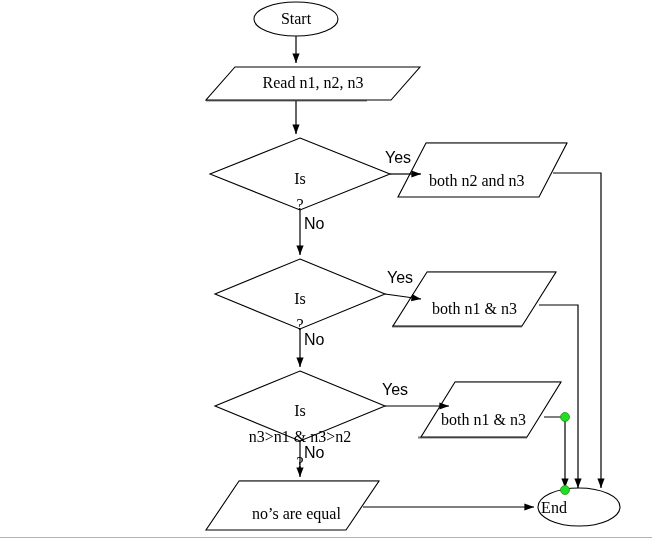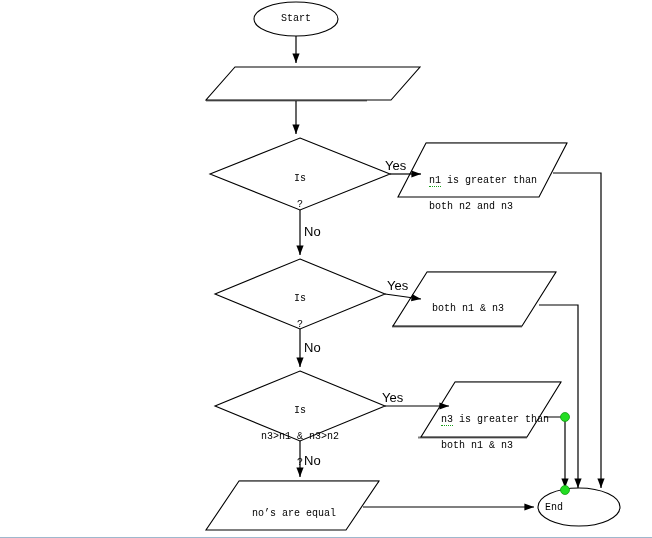--- a/index.html
+++ b/index.html
@@ -20,39 +20,38 @@
   }
   #flow-svg {
     position: absolute;
     left: 0;
     top: 0;
     width: 652px;
     height: 538px;
   }
   .node-text {
     position: absolute;
-    font-family: Liberation Mono, monospace;
-    font-size: 10px;
+    font-family: Liberation Serif, serif;
+    font-size: 16px;
     color: #000000;
     line-height: 13px;
     white-space: pre-line;
     text-align: center;
     pointer-events: none;
   }
   .node-text.left {
     text-align: left;
   }
   .edge-label {
     position: absolute;
     font-family: "Liberation Sans", sans-serif;
-    font-size: 13px;
+    font-size: 16px;
     color: #000000;
     line-height: 12px;
     white-space: nowrap;
-    margin-top: 8px;
   }
   .spell {
     border-bottom: 1.5px dotted #17a01a;
     padding-bottom: 0px;
   }
   .bottom-rule {
     position: absolute;
     left: 0;
     bottom: 0;
     width: 652px;
@@ -133,48 +132,47 @@
 
       <path d="M 544,417 L 565,417 L 565,488" marker-end="url(#arrow)"></path>
     </g>
 
     <circle cx="565" cy="417" r="4.5" fill="#22dd22" stroke="#159915" stroke-width="0.8"></circle>
     <circle cx="565" cy="490" r="4.5" fill="#22dd22" stroke="#159915" stroke-width="0.8"></circle>
   </svg>
 
   <div class="node-text" style="left:256px; top:12px; width:80px;">Start</div>
 
+  <div class="node-text" style="left:233px; top:76px; width:160px;">Read n1, n2, n3</div>
 
   <div class="node-text" style="left:230px; top:159px; width:140px;">
     <div>Is</div>
     <div>?</div>
   </div>
 
   <div class="node-text left" style="left:429px; top:161px; width:130px;">
-    <div><span class="spell">n1</span><span> is greater than</span></div>
     <div>both n2 and n3</div>
   </div>
 
   <div class="node-text" style="left:230px; top:279px; width:140px;">
     <div>Is</div>
     <div>?</div>
   </div>
 
   <div class="node-text left" style="left:432px; top:289px; width:125px;">
     <div>both n1 &amp; n3</div>
   </div>
 
   <div class="node-text" style="left:230px; top:391px; width:140px;">
     <div>Is</div>
     <div>n3&gt;n1 &amp; n3&gt;n2</div>
     <div>?</div>
   </div>
 
   <div class="node-text left" style="left:441px; top:400px; width:125px;">
-    <div><span class="spell">n3</span><span> is greater than</span></div>
     <div>both n1 &amp; n3</div>
   </div>
 
   <div class="node-text left" style="left:252px; top:494px; width:130px;">
     <div>no’s are equal</div>
   </div>
 
   <div class="node-text" style="left:514px; top:501px; width:80px;">End</div>
 
   <div class="edge-label" style="left:385px; top:152px;">Yes</div>

